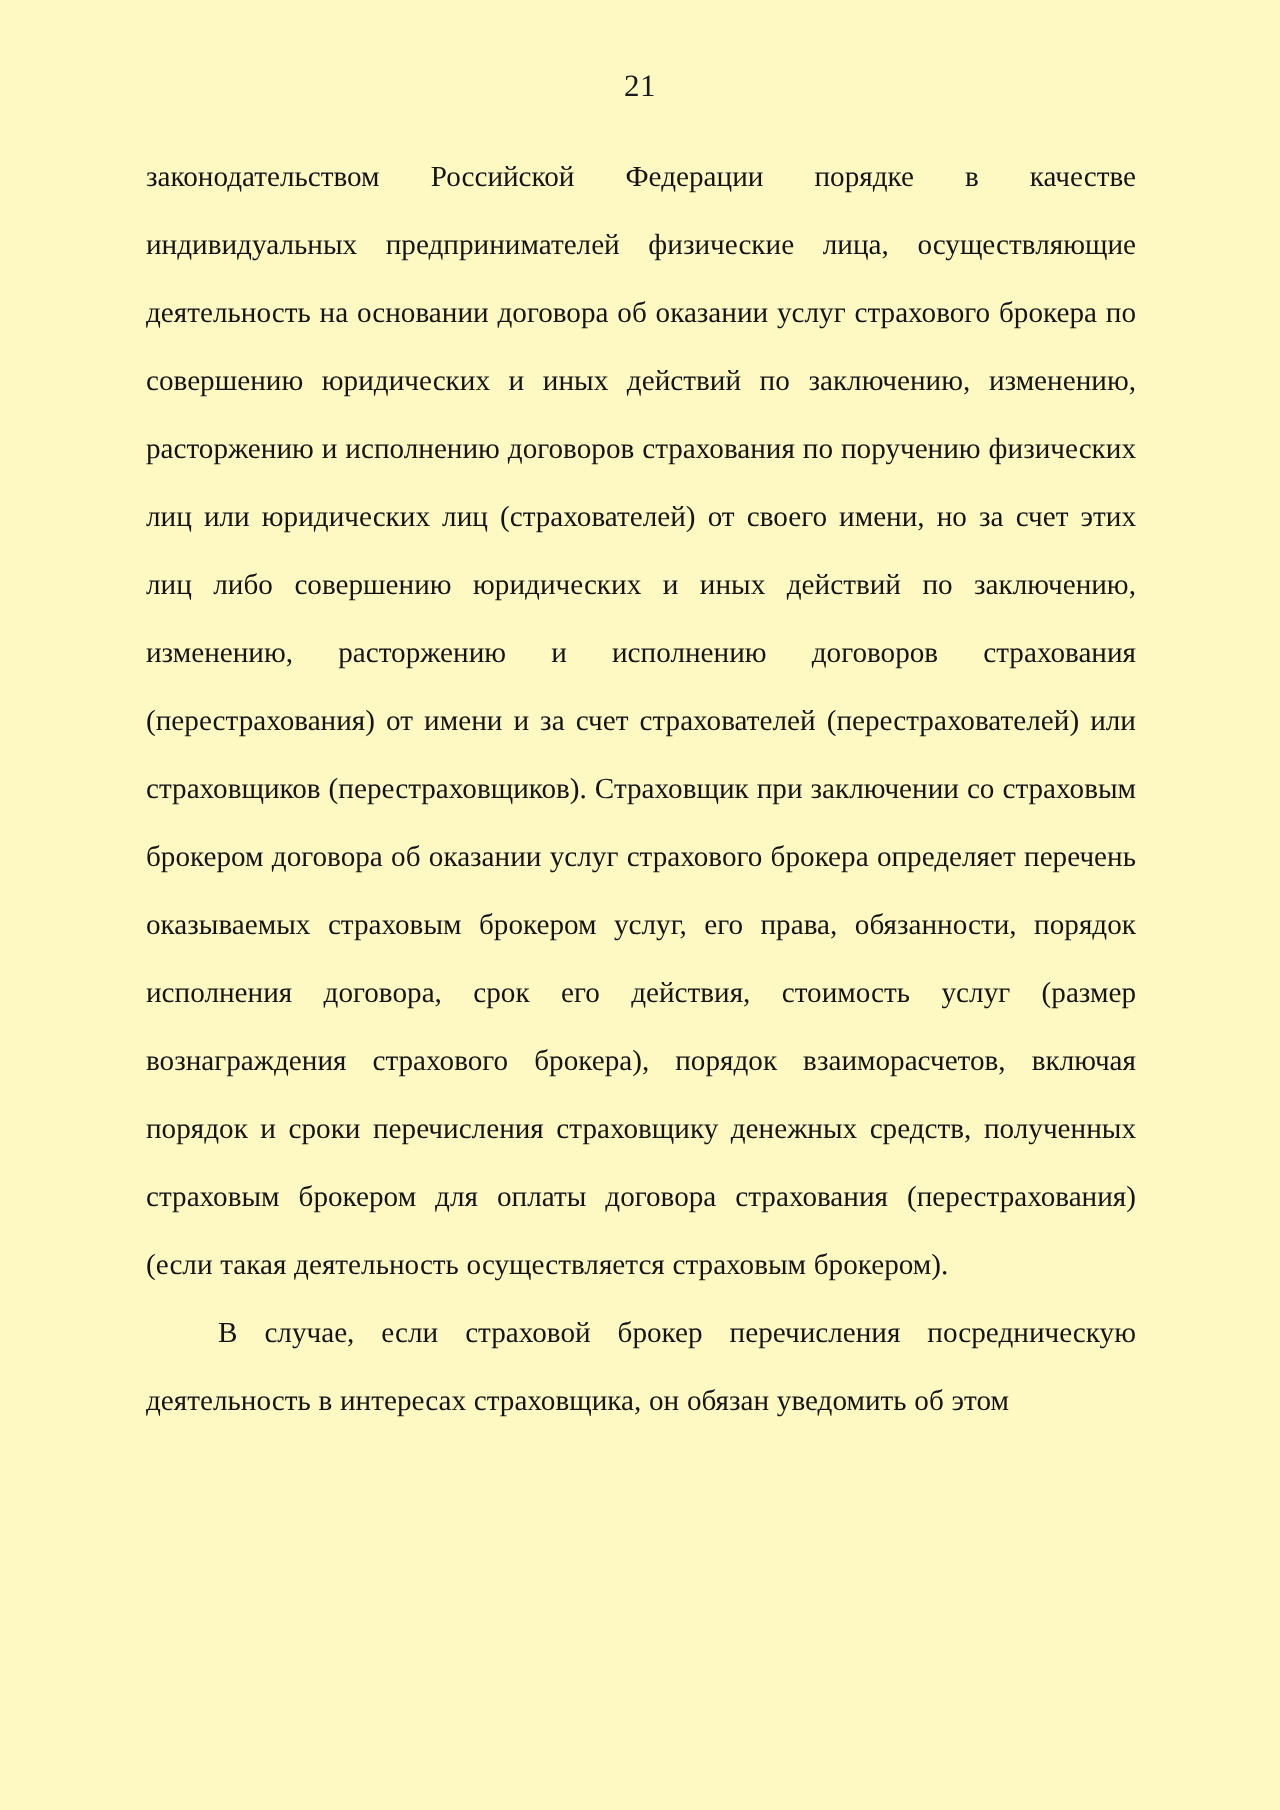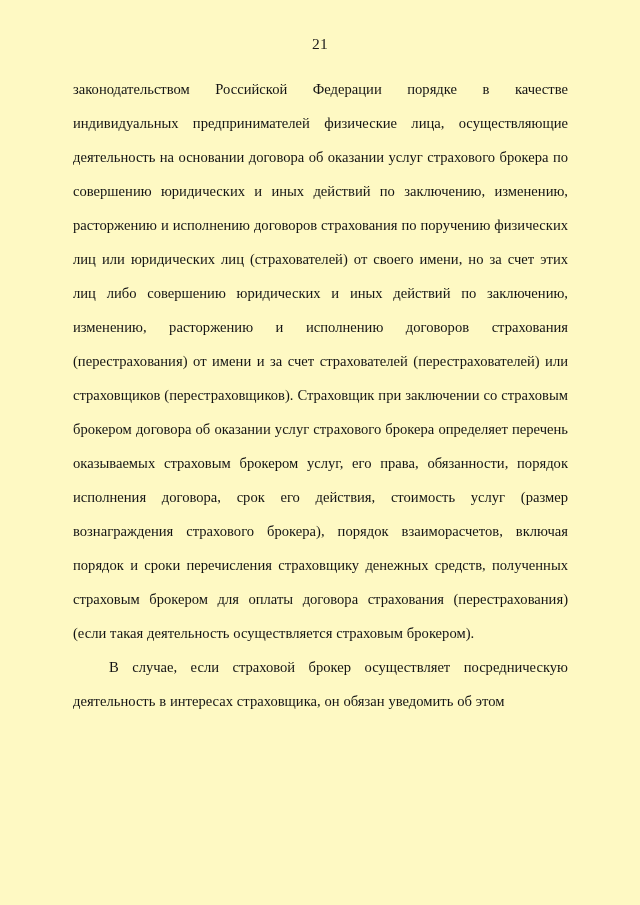--- a/index.html
+++ b/index.html
@@ -70,17 +70,17 @@
 <body>
 
 <div class="page">
 
   <div class="page-number">21</div>
 
   <div class="text-column">
 
     <p class="para lastline-left">законодательством Российской Федерации порядке в качестве индивидуальных предпринимателей физические лица, осуществляющие деятельность на основании договора об оказании услуг страхового брокера по совершению юридических и иных действий по заключению, изменению, расторжению и исполнению договоров страхования по поручению физических лиц или юридических лиц (страхователей) от своего имени, но за счет этих лиц либо совершению юридических и иных действий по заключению, изменению, расторжению и исполнению договоров страхования (перестрахования) от имени и за счет страхователей (перестрахователей) или страховщиков (перестраховщиков). Страховщик при заключении со страховым брокером договора об оказании услуг страхового брокера определяет перечень оказываемых страховым брокером услуг, его права, обязанности, порядок исполнения договора, срок его действия, стоимость услуг (размер вознаграждения страхового брокера), порядок взаиморасчетов, включая порядок и сроки перечисления страховщику денежных средств, полученных страховым брокером для оплаты договора страхования (перестрахования) (если такая деятельность осуществляется страховым брокером).</p>
 
-    <p class="para indented">В случае, если страховой брокер осуществляет посредническую деятельность в интересах страховщика, он обязан уведомить об этом</p>
+    <p class="para indented">В случае, если страховой брокер перечисления посредническую деятельность в интересах страховщика, он обязан уведомить об этом</p>
 
   </div>
 
 </div>
 
 </body></html>

